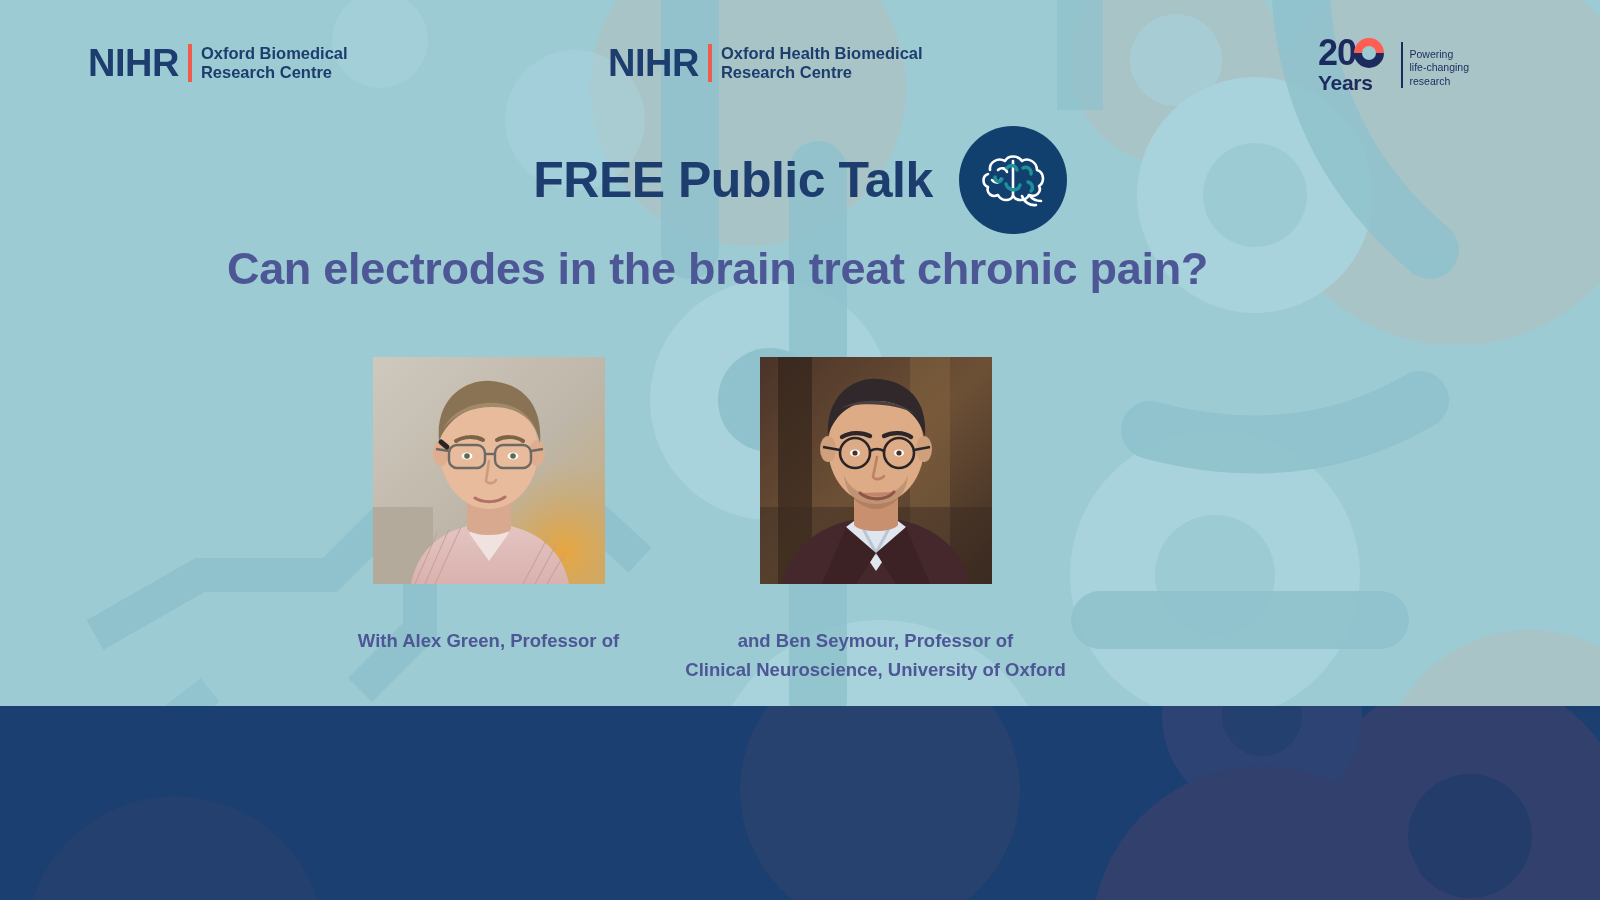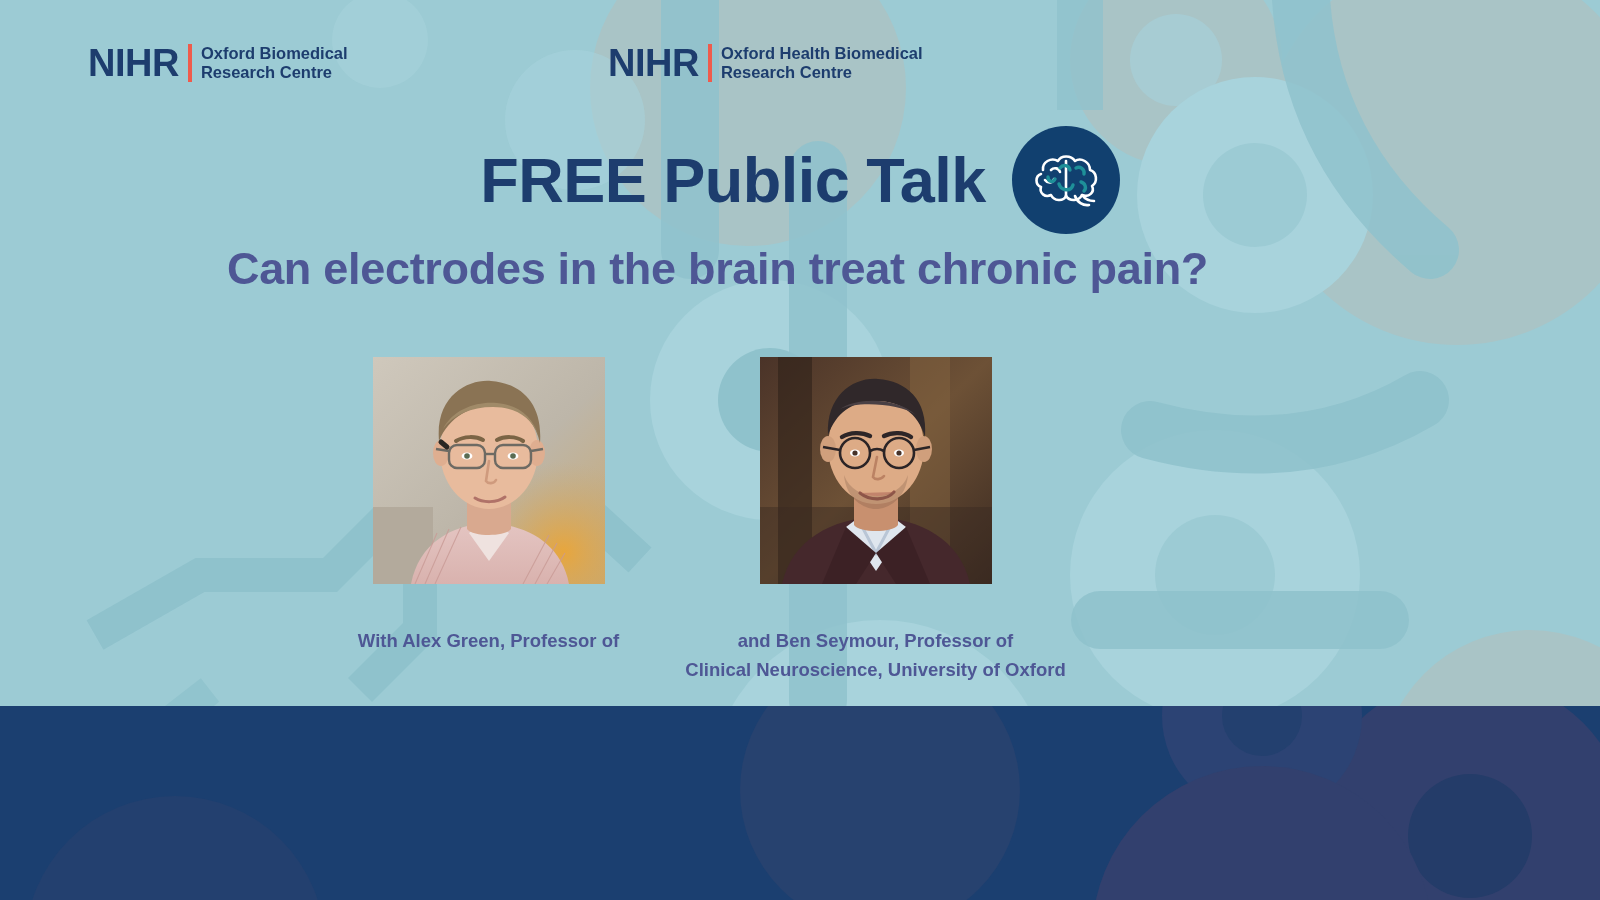--- a/index.html
+++ b/index.html
@@ -52,21 +52,21 @@
   .ty-years { font-size:21px; font-weight:bold; color:#1d2a5e; line-height:1; margin-top:2px; letter-spacing:-0.3px;}
   .ty-divider { width:1.5px; background:#1d2a5e; height:46px; margin:6px 7px 0 5px; }
   .ty-tag { font-size:10.5px; color:#1d2a5e; line-height:1.28; margin-top:12px; font-weight:500; }
 
   
   #headline-row {
     position:absolute; top:126px; left:0; width:1600px;
     display:flex; align-items:center; justify-content:center; gap:26px; z-index:5;
   }
   #headline {
-    font-size:63px; font-weight:bold; color:#1d3d6e; line-height:1;
+    font-size:50px; font-weight:bold; color:#1d3d6e; line-height:1;
     letter-spacing:-0.5px;
   }
   #brain-badge {
     width:108px; height:108px; border-radius:50%; background:#11406f;
     display:flex; align-items:center; justify-content:center; flex:none;
   }
 
   #subheadline {
     position:absolute; top:243px; left:0; width:1435px; text-align:center;
     font-size:45px; font-weight:bold; color:#4e5795; letter-spacing:-0.3px; z-index:5;
@@ -158,20 +158,35 @@
 
   <div class="nihr-logo" id="logo-ohbrc">
     <span class="nihr-word">NIHR</span>
     <span class="nihr-bar"></span>
     <span class="nihr-sub">
       <span>Oxford Health Biomedical</span><br>
       <span>Research Centre</span>
     </span>
   </div>
 
+  <div id="logo-20years">
+    <div class="ty-left">
+      <div class="ty-top">
+        <span class="ty-2">20</span>
+        <span class="ty-ring"></span>
+      </div>
+      <div class="ty-years">Years</div>
+    </div>
+    <div class="ty-divider"></div>
+    <div class="ty-tag">
+      <span>Powering</span><br>
+      <span>life-changing</span><br>
+      <span>research</span>
+    </div>
+  </div>
 </div>
 
 <div id="headline-row">
   <div id="headline">FREE Public Talk</div>
   <div id="brain-badge">
     <svg width="74" height="60" viewBox="0 0 74 60" aria-hidden="true">
       <g fill="none" stroke="#ffffff" stroke-width="2.6" stroke-linecap="round" stroke-linejoin="round">
         <path d="M12 24 C6 26 6 35 12 37 C10 43 16 48 22 45 C25 51 34 52 37 46"></path>
         <path d="M37 46 C41 52 50 51 53 45 C60 48 66 42 63 36 C69 32 68 22 61 20
                  C61 12 52 7 46 11 C42 5 32 5 29 11 C22 7 13 12 14 20"></path>

